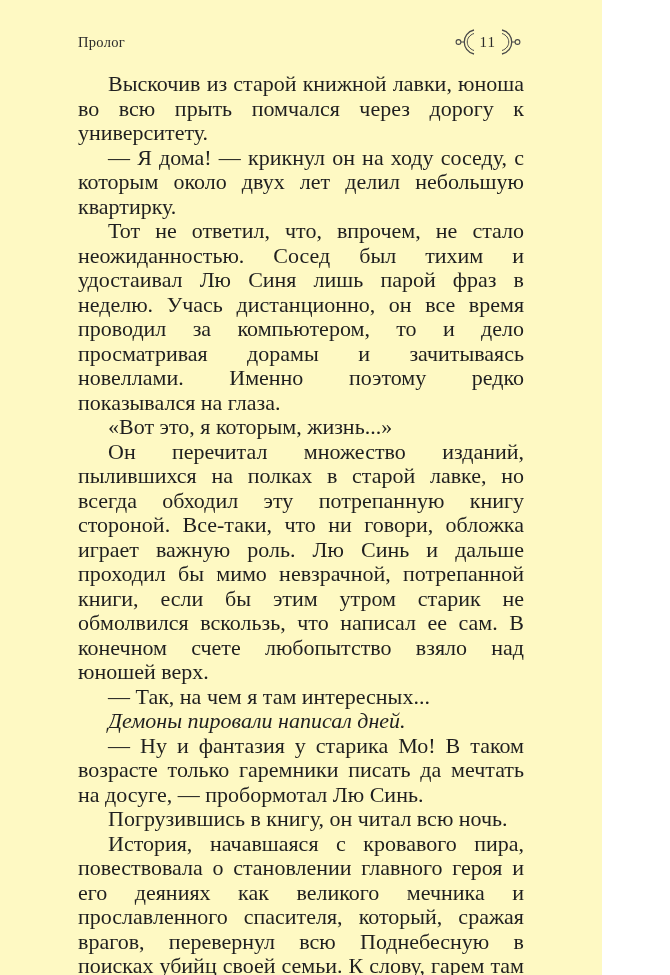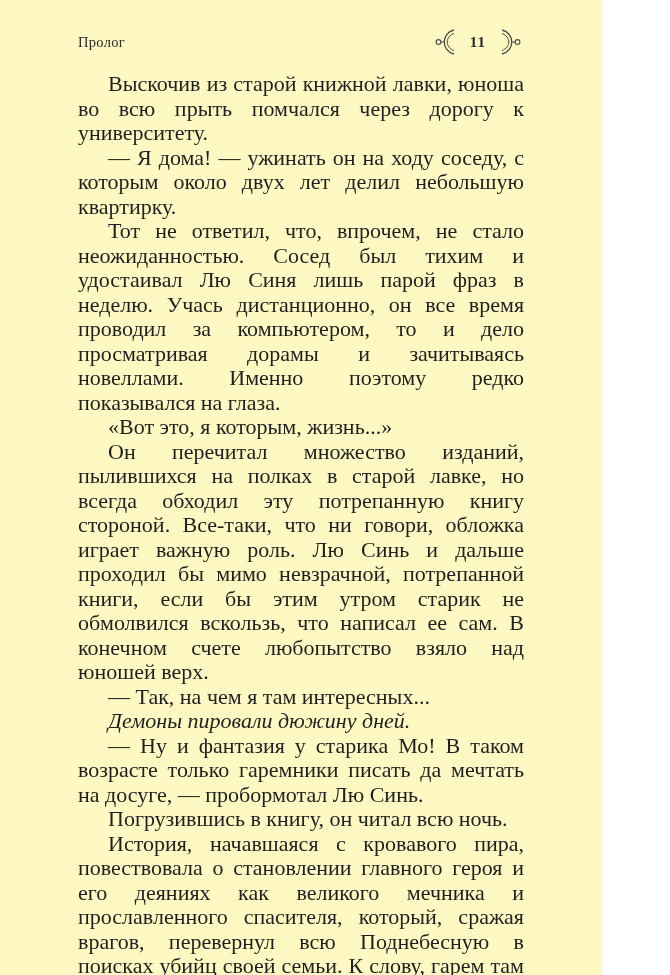--- a/index.html
+++ b/index.html
@@ -26,22 +26,21 @@
     margin-bottom: 12px;
   }
   .running-title {
     font-size: 14.5px;
     color: #2b2b2b;
     letter-spacing: 0.3px;
   }
   .page-number-cartouche {
     display: flex;
     align-items: center;
-    gap: 10px;
-    font-weight: bold;
+    gap: 0;
   }
   .page-number {
     font-size: 15px;
     color: #2b2b2b;
     padding: 0 4px;
     letter-spacing: 1px;
   }
   .flourish {
     display: block;
   }
@@ -80,25 +79,25 @@
         <path d="M22,3 C9,6 9,24 22,27" fill="none" stroke="#4a4a4a" stroke-width="1.3"></path>
         <path d="M22,6.5 C13,9.5 13,20.5 22,23.5" fill="none" stroke="#4a4a4a" stroke-width="1"></path>
         <circle cx="6.5" cy="15" r="2.4" fill="none" stroke="#4a4a4a" stroke-width="1.1"></circle>
         <path d="M8.9,15 L12,15" fill="none" stroke="#4a4a4a" stroke-width="1"></path>
       </svg>
     </div>
   </div>
 
   <div class="body-text">
     <p>Выскочив из старой книжной лавки, юноша во всю прыть помчался через дорогу к университету.</p>
-    <p>— Я дома! — ужинать он на ходу соседу, с которым около двух лет делил небольшую квартирку.</p>
+    <p>— Я дома! — крикнул он на ходу соседу, с которым около двух лет делил небольшую квартирку.</p>
     <p>Тот не ответил, что, впрочем, не стало неожиданностью. Сосед был тихим и удостаивал Лю Синя лишь парой фраз в неделю. Учась дистанционно, он все время проводил за компьютером, то и дело просматривая дорамы и зачитываясь новеллами. Именно поэтому редко показывался на глаза.</p>
     <p>«Вот это, я которым, жизнь...»</p>
     <p>Он перечитал множество изданий, пылившихся на полках в старой лавке, но всегда обходил эту потрепанную книгу стороной. Все-таки, что ни говори, обложка играет важную роль. Лю Синь и дальше проходил бы мимо невзрачной, потрепанной книги, если бы этим утром старик не обмолвился вскользь, что написал ее сам. В конечном счете любопытство взяло над юношей верх.</p>
     <p>— Так, на чем я там интересных...</p>
-    <p class="italic">Демоны пировали дюжину дней.</p>
+    <p class="italic">Демоны пировали написал дней.</p>
     <p>— Ну и фантазия у старика Мо! В таком возрасте только гаремники писать да мечтать на досуге, — пробормотал Лю Синь.</p>
     <p>Погрузившись в книгу, он читал всю ночь.</p>
     <p>История, начавшаяся с кровавого пира, повествовала о становлении главного героя и его деяниях как великого мечника и прославленного спасителя, который, сражая врагов, перевернул всю Поднебесную в поисках убийц своей семьи. К слову, гарем там тоже присутствовал, хоть и немногочисленный.</p>
     <p>Прочитав треть книги, Лю Синь выдохнул:</p>
   </div>
 
 </div>
 
 </body></html>

